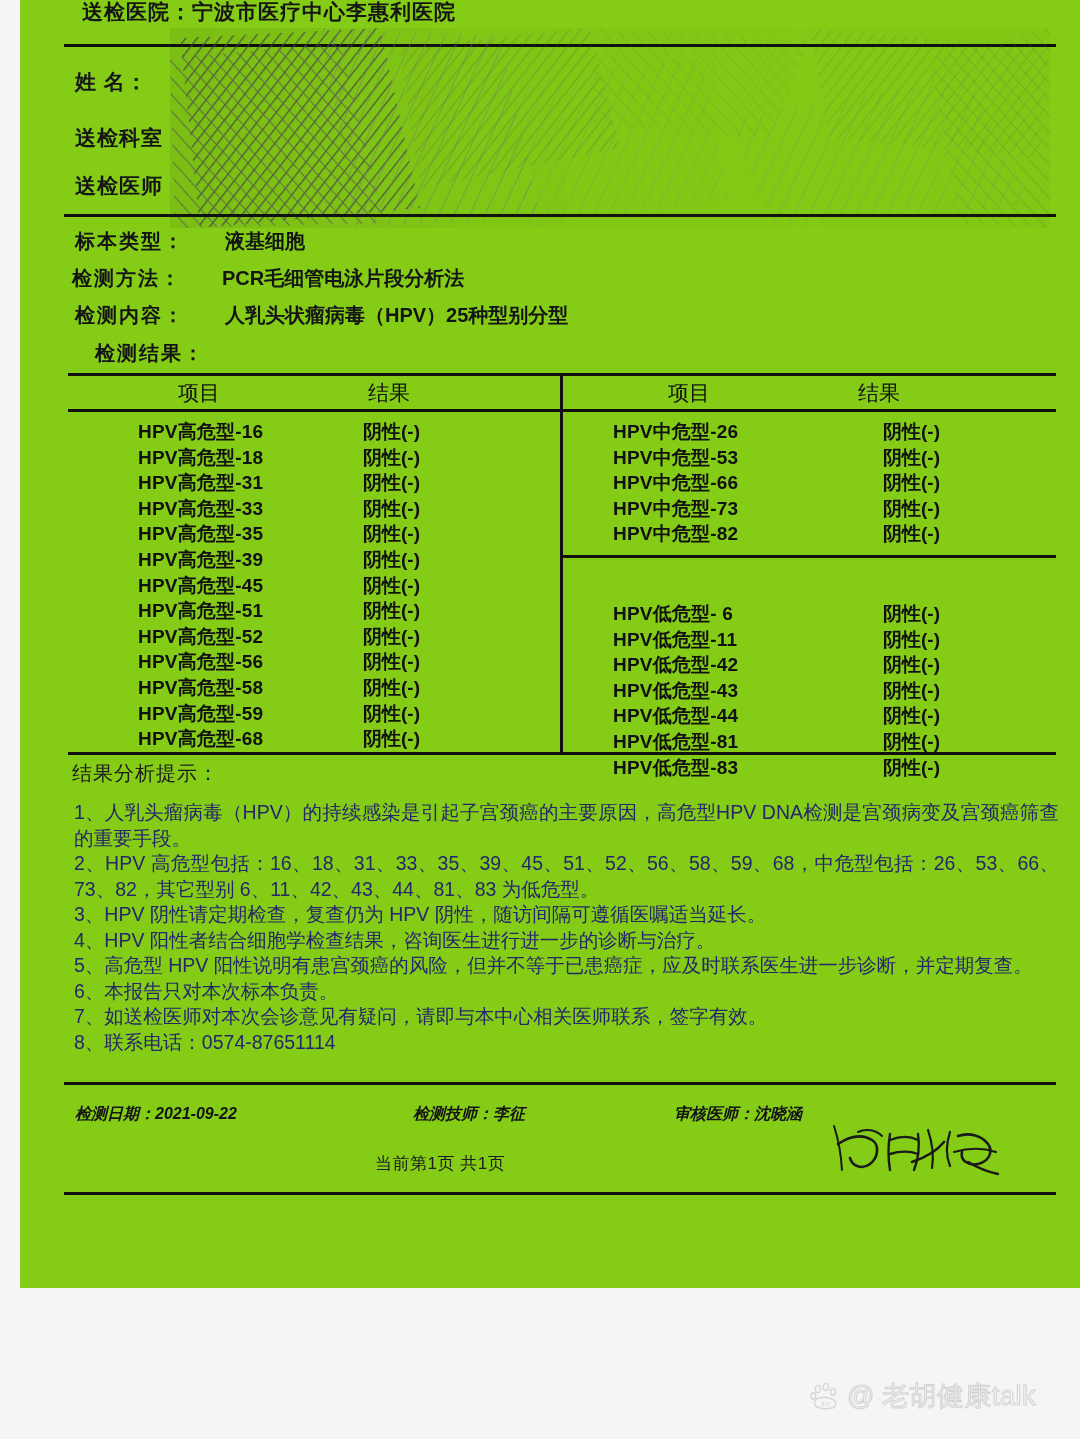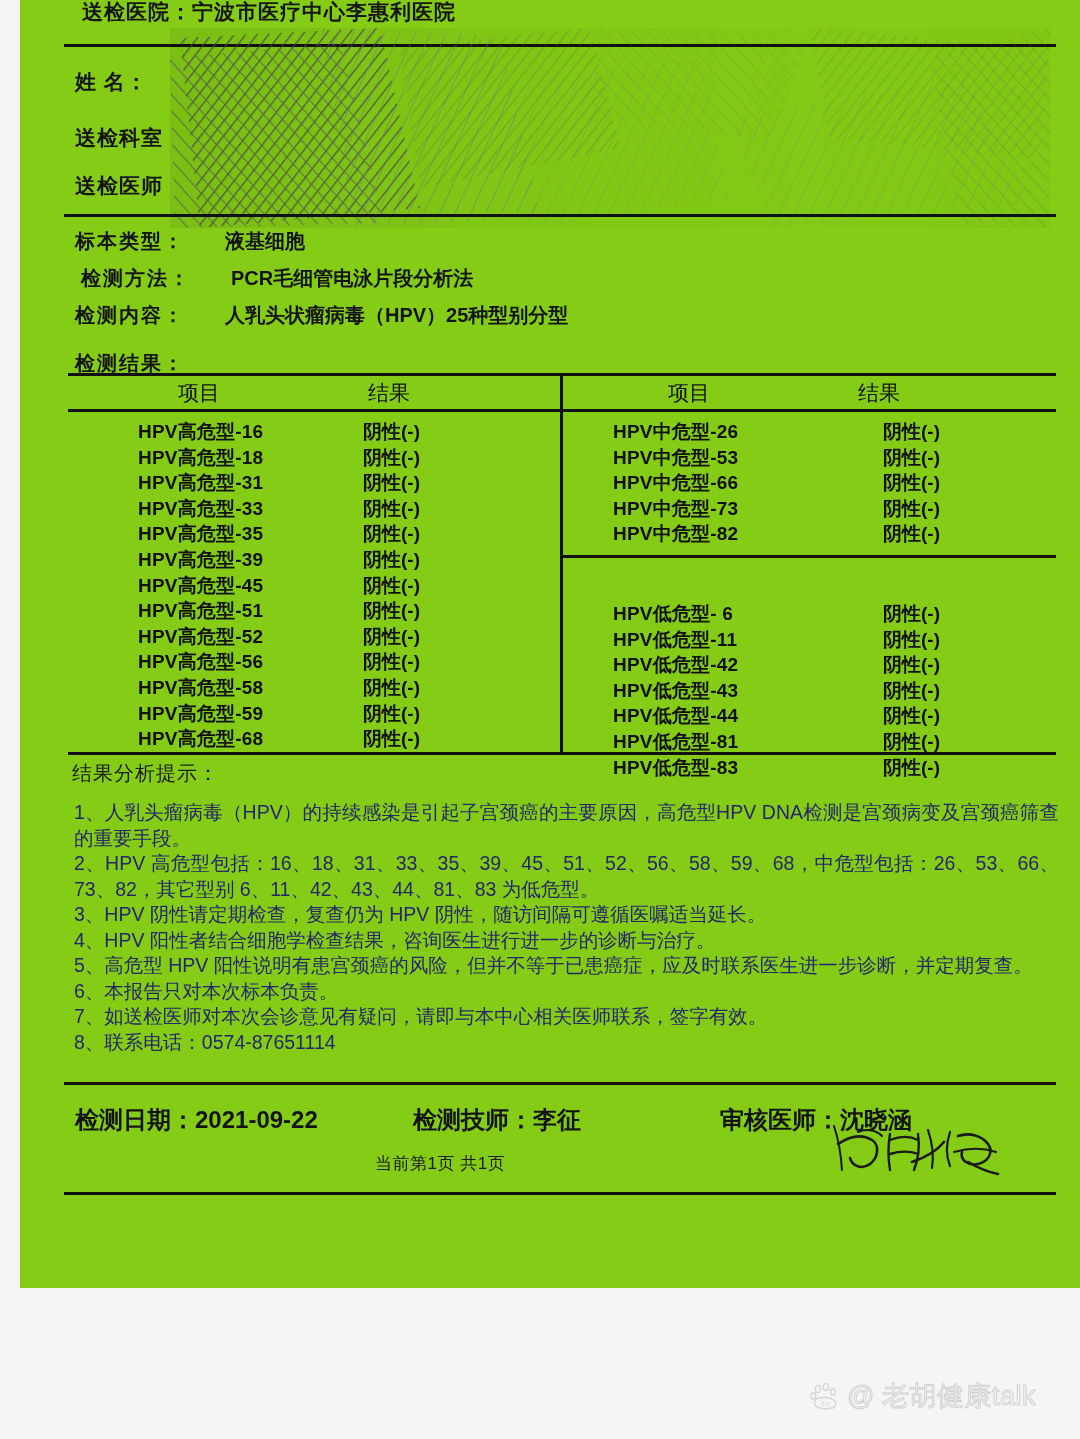--- a/index.html
+++ b/index.html
@@ -33,23 +33,23 @@
     position:absolute;left:150px;top:28px;width:880px;height:200px;
     pointer-events:none;opacity:.93;
   }
   #redaction svg{width:100%;height:100%;display:block;}
 
   
   .meta-row{position:absolute;font-size:20px;font-weight:bold;color:#141414;white-space:nowrap;}
   .meta-row .k{display:inline-block;width:150px;letter-spacing:2px;}
   .meta-row .v{display:inline-block;}
   #meta-0{left:55px;top:228px;}
-  #meta-1{left:61px;top:265px;}
+  #meta-1{left:52px;top:265px;}
   #meta-2{left:55px;top:302px;}
-  #meta-3{left:55px;top:350px;}
+  #meta-3{left:55px;top:340px;text-align:center;}
 
   
   #table{position:absolute;left:48px;top:373px;width:988px;height:382px;}
   #tbl-top{position:absolute;left:0;top:0;width:988px;height:3px;background:#111;}
   #tbl-head-rule{position:absolute;left:0;top:36px;width:988px;height:3px;background:#111;}
   #tbl-bottom{position:absolute;left:0;top:379px;width:988px;height:3px;background:#111;}
   #tbl-vline{position:absolute;left:492px;top:0;width:3px;height:382px;background:#111;}
   #tbl-sub-rule{position:absolute;left:495px;top:182px;width:493px;height:3px;background:#111;}
 
   .th{position:absolute;top:6px;font-size:21px;font-weight:normal;color:#121212;}
@@ -80,24 +80,24 @@
   }
   #notes{
     position:absolute;left:54px;top:800px;width:985px;
     color:#26266b;font-size:19.5px;line-height:25.5px;
   }
   #notes p{margin:0;padding:0;text-align:justify;}
 
   
   #rule-foot{position:absolute;left:44px;top:1082px;width:992px;height:3px;background:#111;}
   #rule-foot-2{position:absolute;left:44px;top:1192px;width:992px;height:3px;background:#111;}
-  .foot{position:absolute;top:1104px;font-size:24px;font-weight:bold;color:#141414;white-space:nowrap;}
+  .foot{position:absolute;top:1104px;font-size:16px;font-weight:bold;color:#141414;white-space:nowrap;font-style:italic;}
   #foot-date{left:55px;}
   #foot-tech{left:393px;}
-  #foot-review{left:700px;}
+  #foot-review{left:654px;}
   #page-indicator{
     position:absolute;left:355px;top:1152px;font-size:17px;color:#1d1d1d;
     letter-spacing:.5px;
   }
   #signature{position:absolute;left:808px;top:1118px;width:180px;height:70px;}
   #signature svg{width:100%;height:100%;display:block;}
 
   
   #watermark{
     position:absolute;left:810px;top:1378px;

